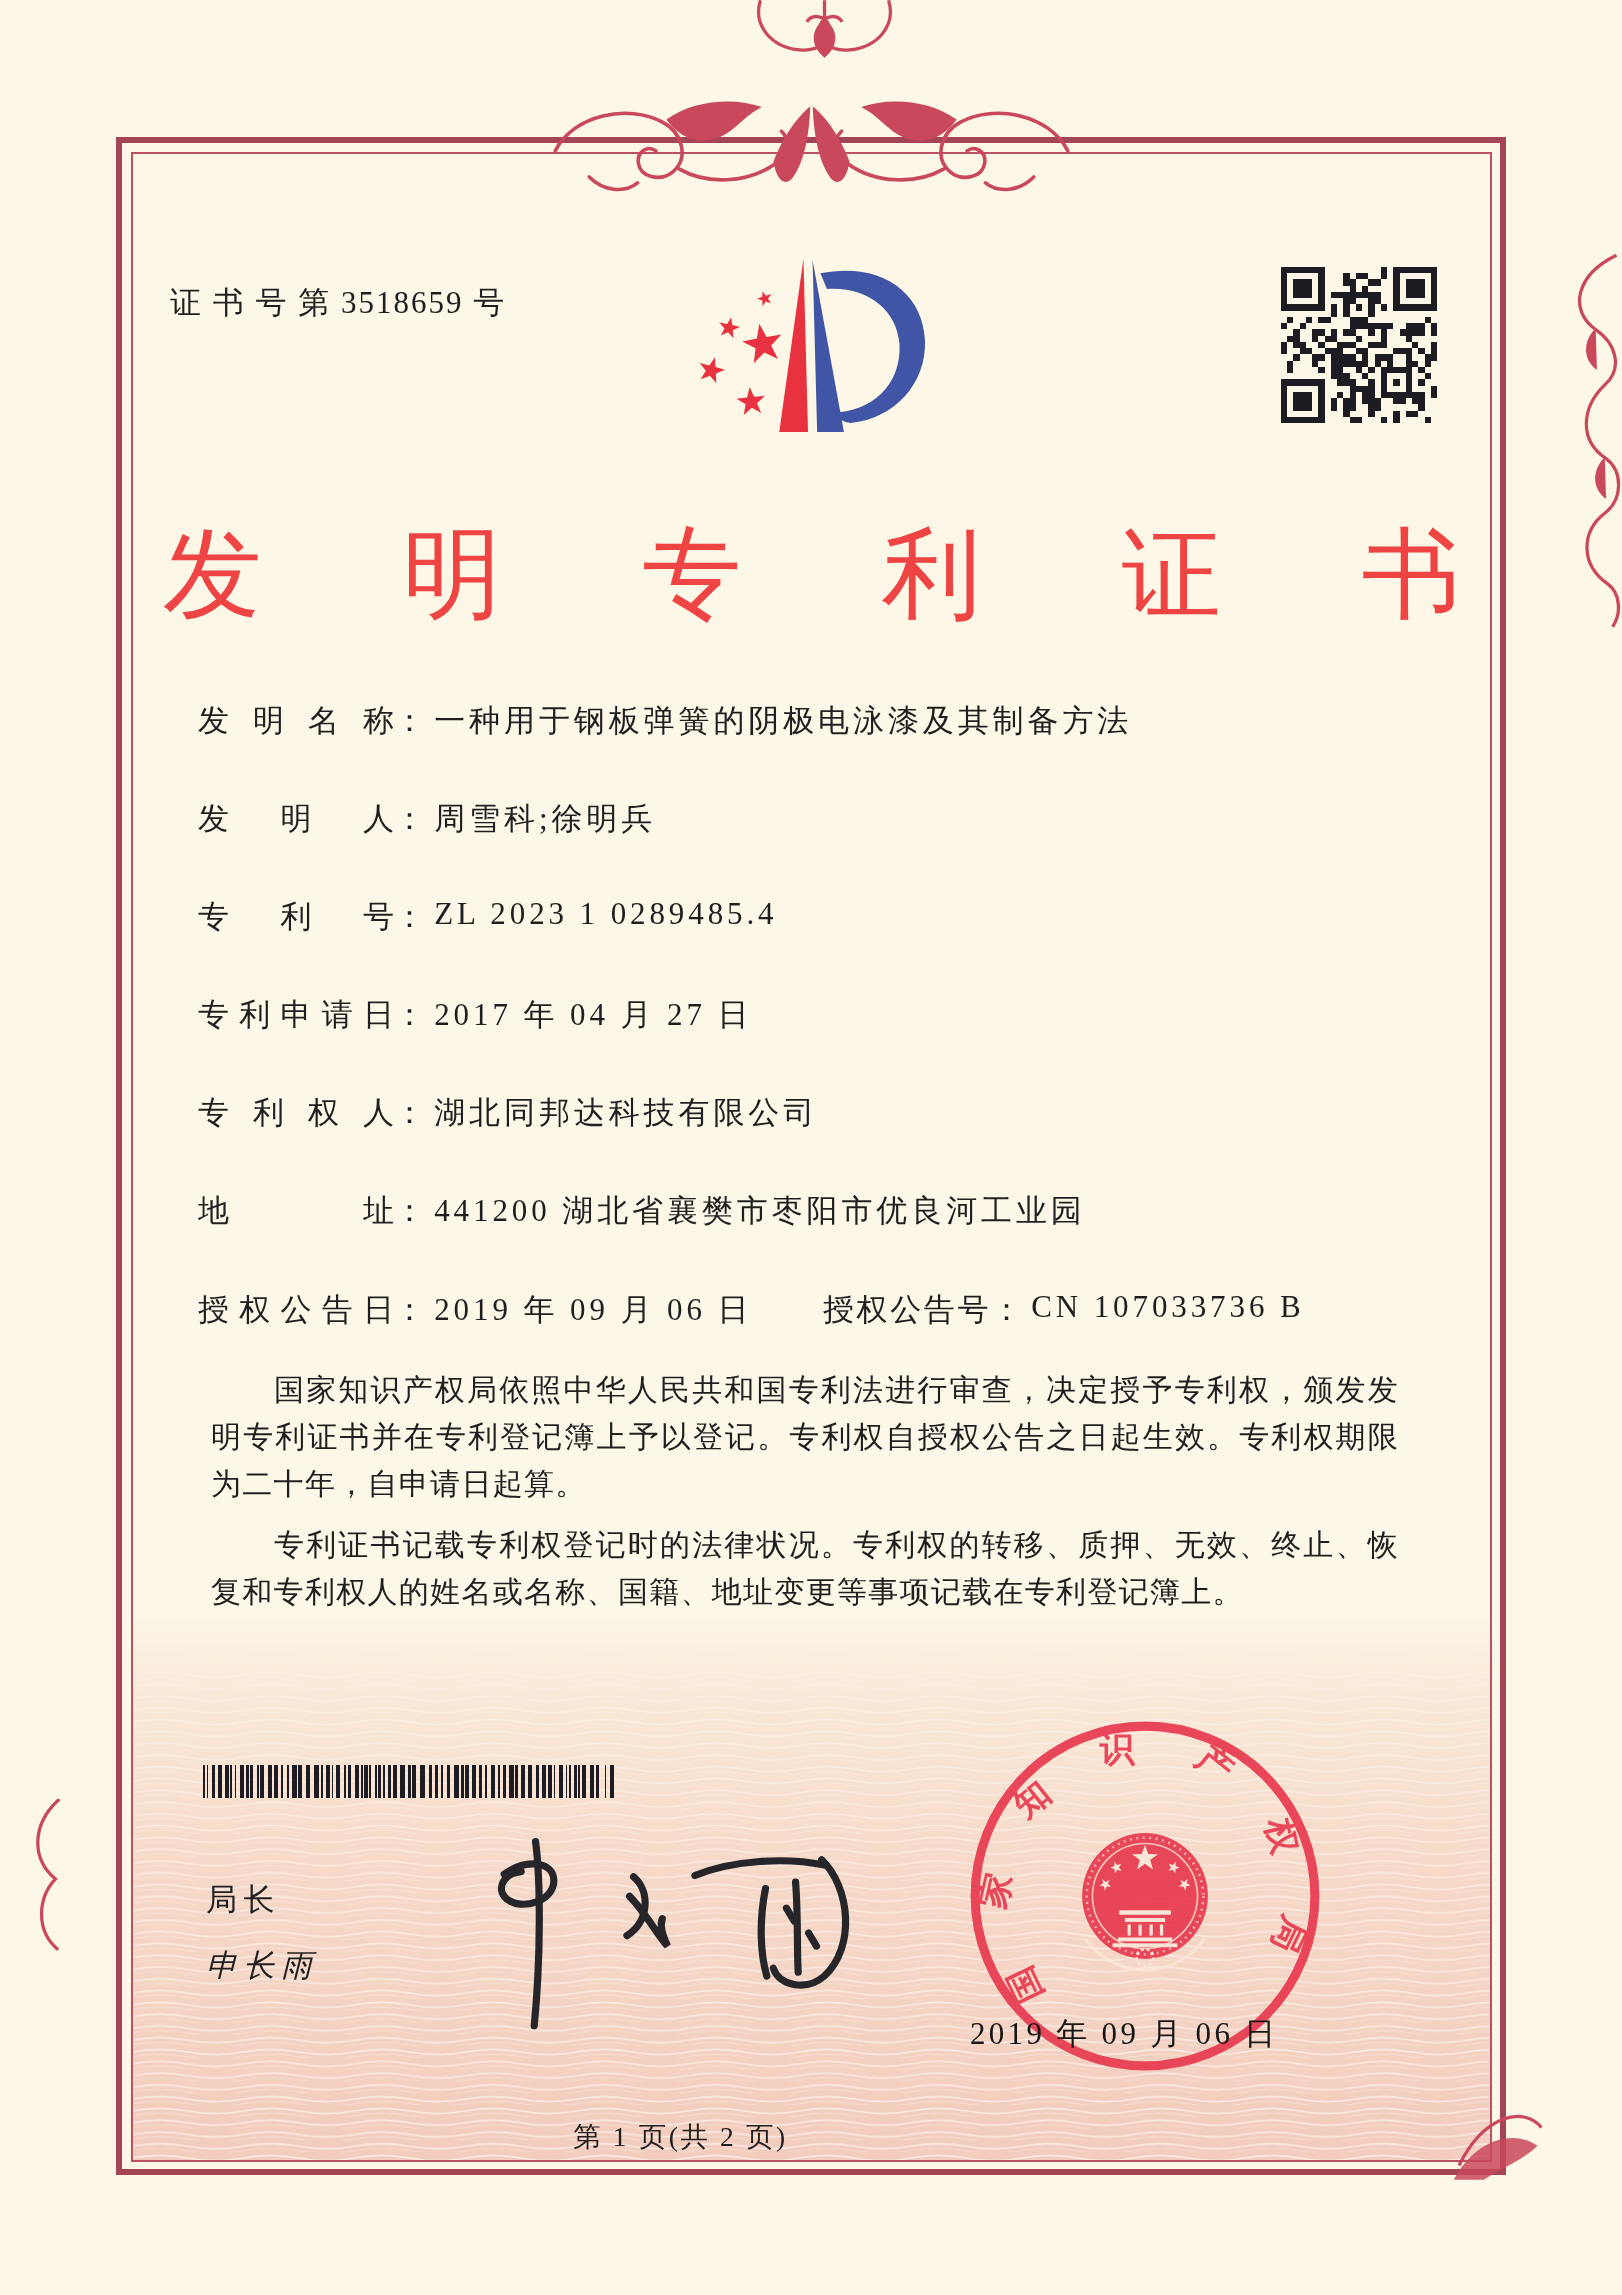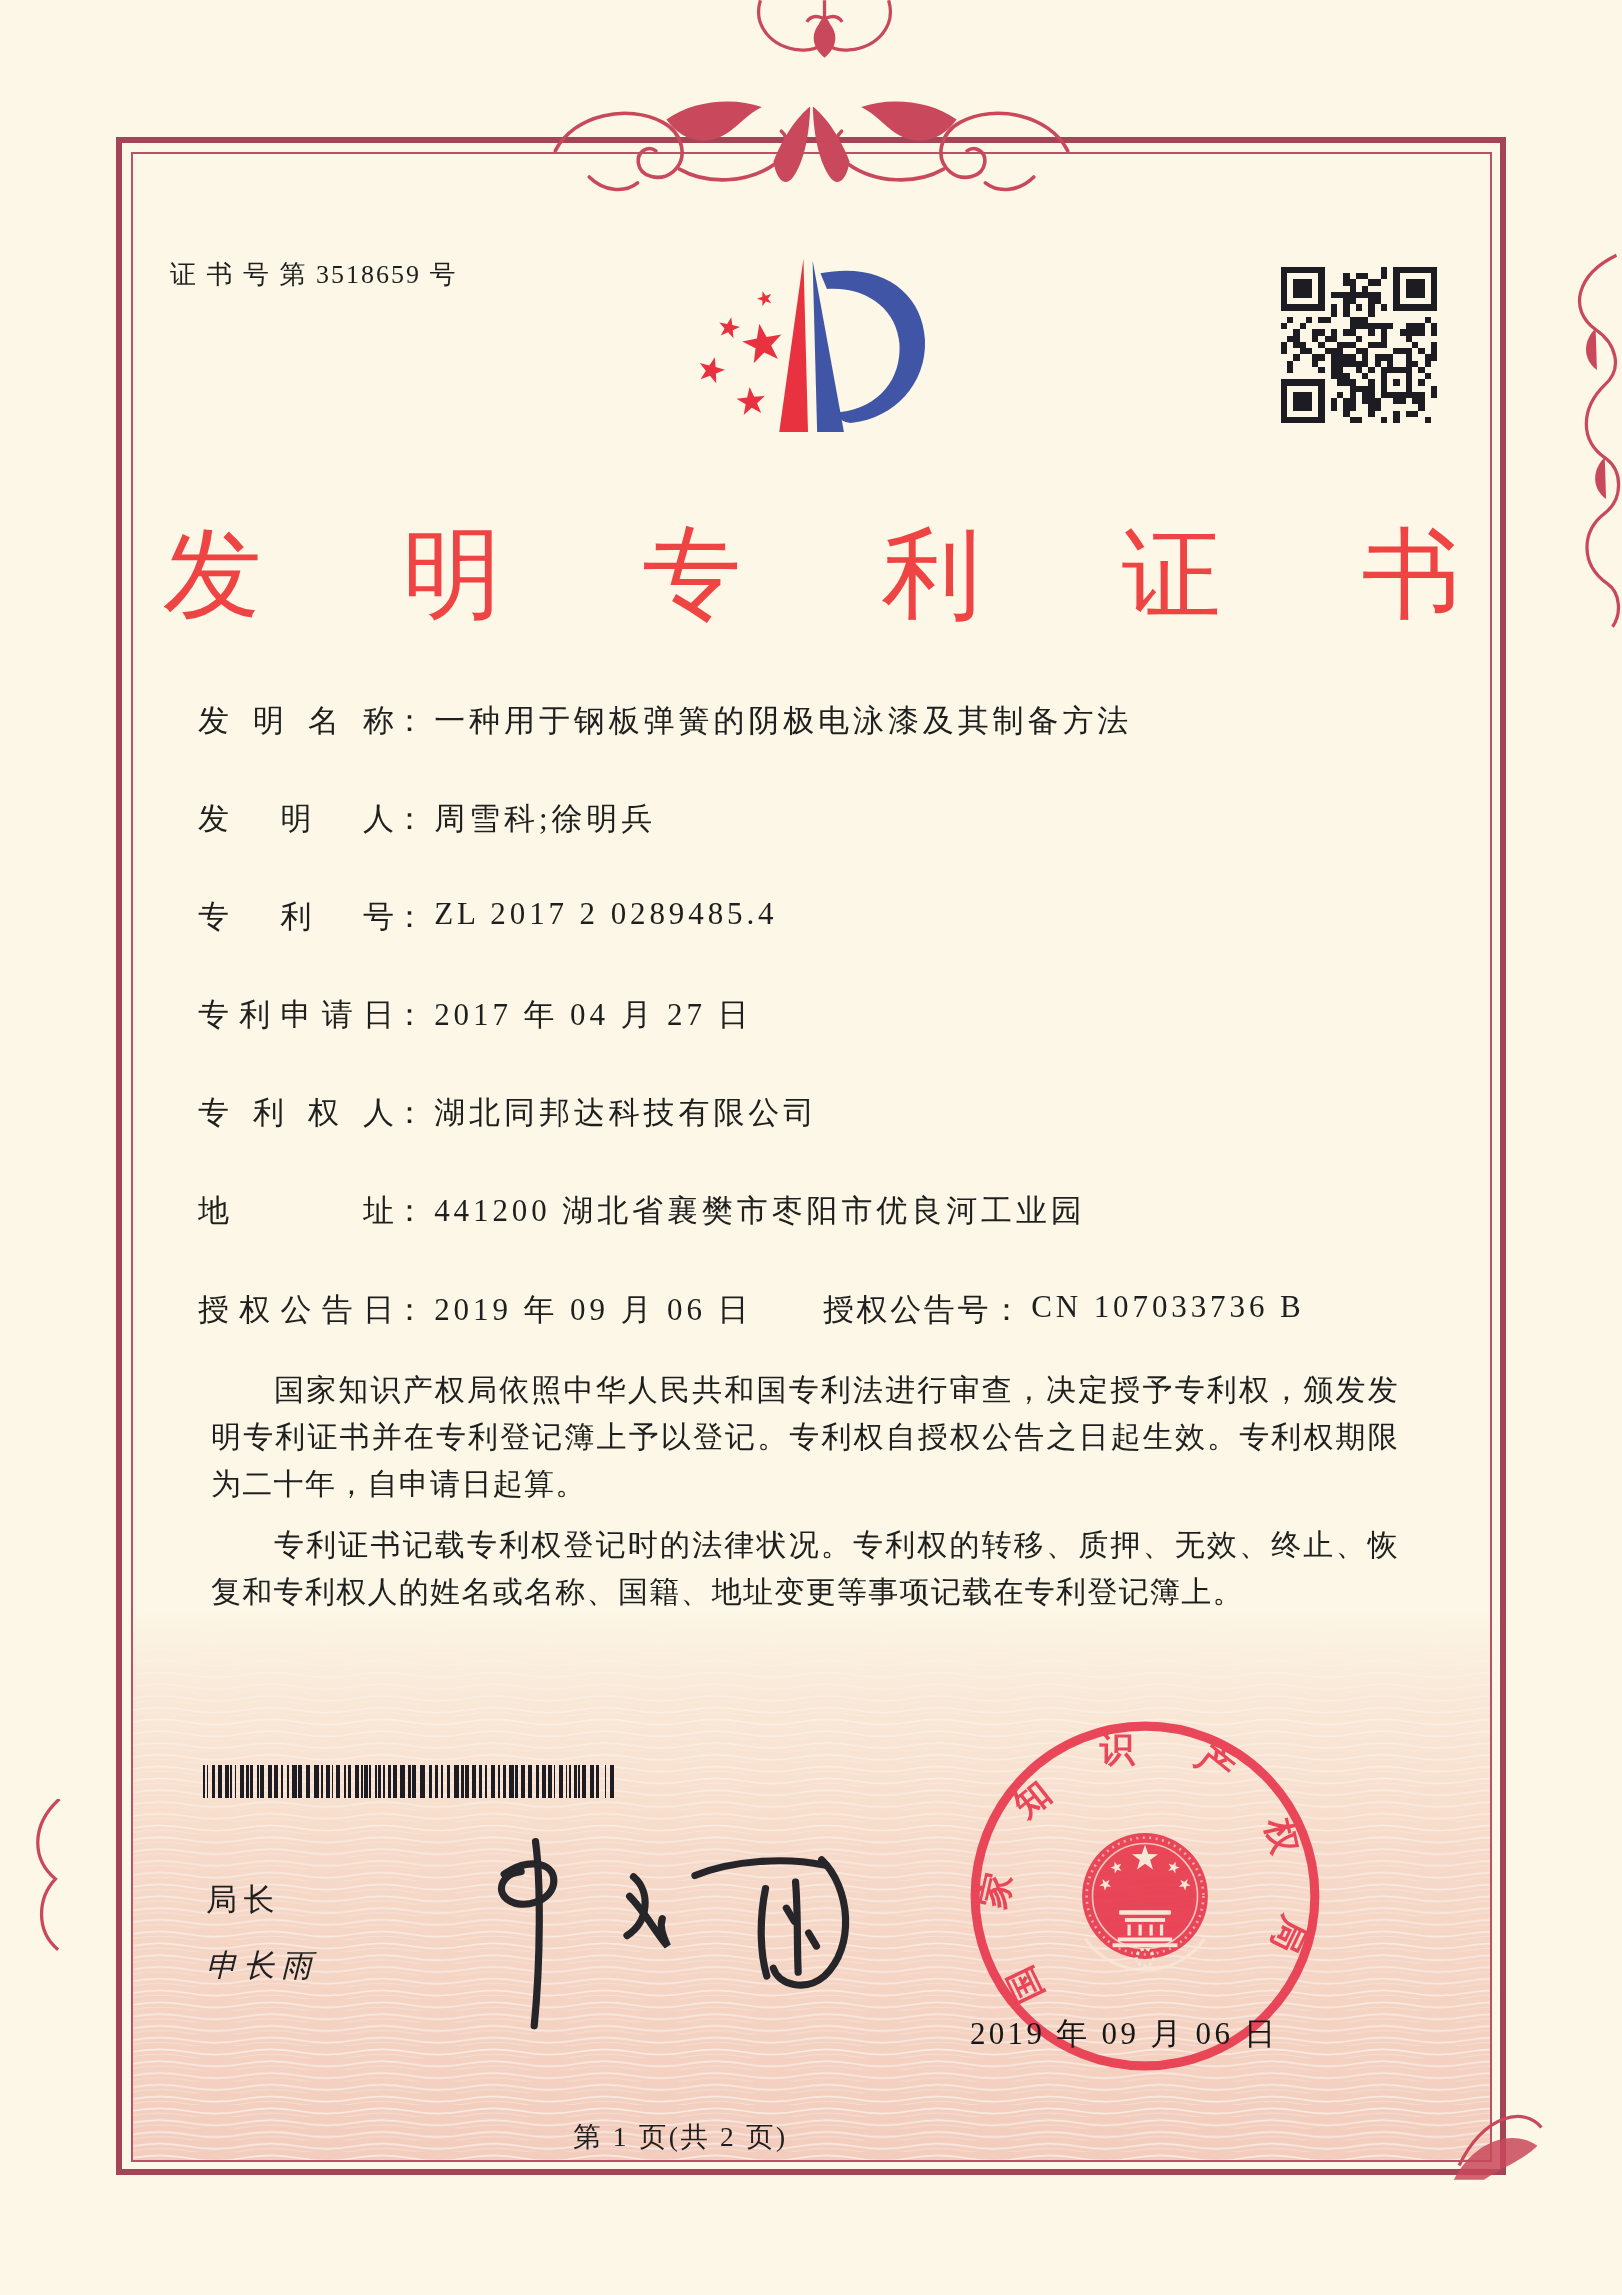--- a/index.html
+++ b/index.html
@@ -13,21 +13,21 @@
   
   .border-outer{position:absolute;left:116px;top:137px;width:1390px;height:2038px;
     border:6.5px solid #a34457;box-sizing:border-box;z-index:3;}
   .border-inner{position:absolute;left:131px;top:152px;width:1361px;height:2010px;
     border:2.6px solid #bb5066;box-sizing:border-box;z-index:3;}
   
   .band{position:absolute;left:132px;top:1610px;width:1358px;height:552px;z-index:1;}
   
   .orn{z-index:4;pointer-events:none;}
   
-  .cert-no{position:absolute;left:170px;top:257px;font-size:26px;letter-spacing:2px;z-index:5;}
+  .cert-no{position:absolute;left:170px;top:282px;font-size:31px;letter-spacing:2px;z-index:5;}
   .logo{position:absolute;left:692px;top:251px;width:249px;height:196px;z-index:5;}
   .qr{position:absolute;left:1281px;top:267px;width:156px;height:156px;z-index:5;}
   .title{position:absolute;left:0;right:0;top:509px;text-align:center;
     font-size:99px;letter-spacing:58px;text-indent:58px;color:#ef4444;z-index:5;}
   
   .fields{position:absolute;left:198px;top:700px;font-size:31px;z-index:5;}
   .frow{display:flex;align-items:flex-start;height:33px;margin-bottom:65px;white-space:nowrap;}
   .flabel{width:196px;display:flex;justify-content:space-between;flex:none;}
   .colon{flex:none;}
   .fvalue{margin-left:9.2px;letter-spacing:3.9px;flex:none;}
@@ -358,21 +358,21 @@
         <span class="colon">：</span>
         <span class="fvalue">周雪科;徐明兵</span>
     </div>
     <div class="frow">
       <span class="flabel js-split">
           <span>专</span>
           <span>利</span>
           <span>号</span>
         </span>
         <span class="colon">：</span>
-        <span class="fvalue">ZL 2017 2 0289485.4</span>
+        <span class="fvalue">ZL 2023 1 0289485.4</span>
     </div>
     <div class="frow">
       <span class="flabel js-split">
           <span>专</span>
           <span>利</span>
           <span>申</span>
           <span>请</span>
           <span>日</span>
         </span>
         <span class="colon">：</span>

